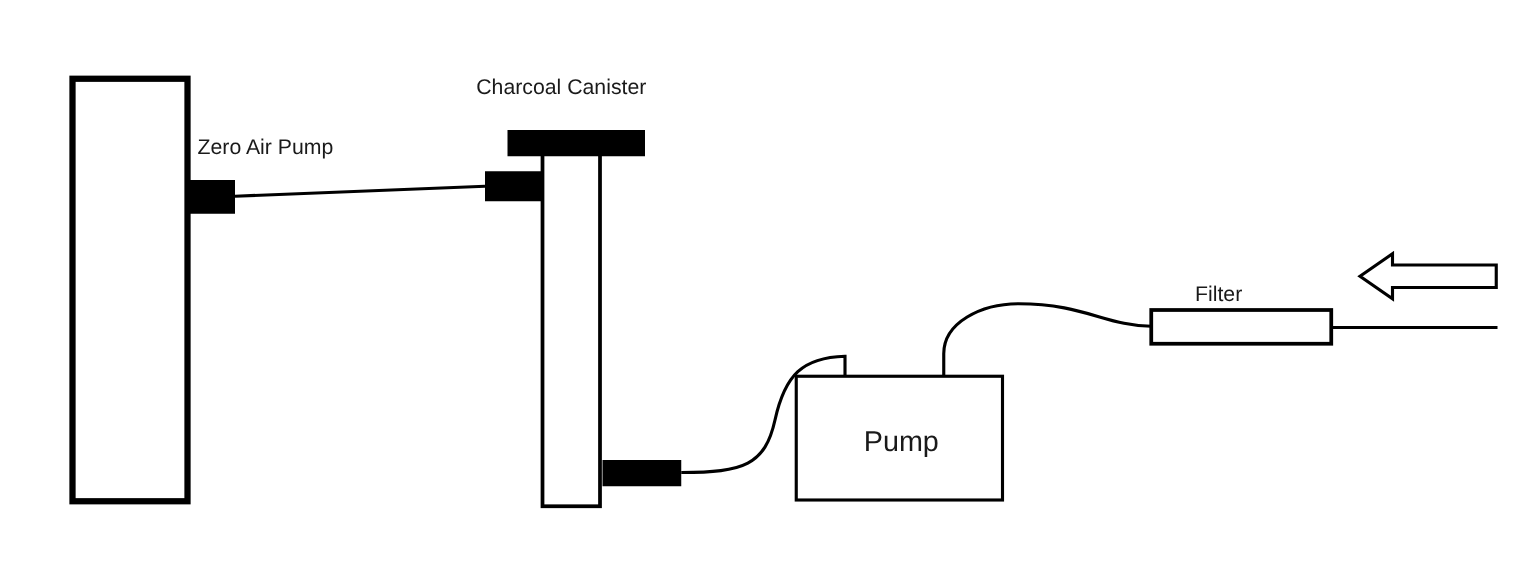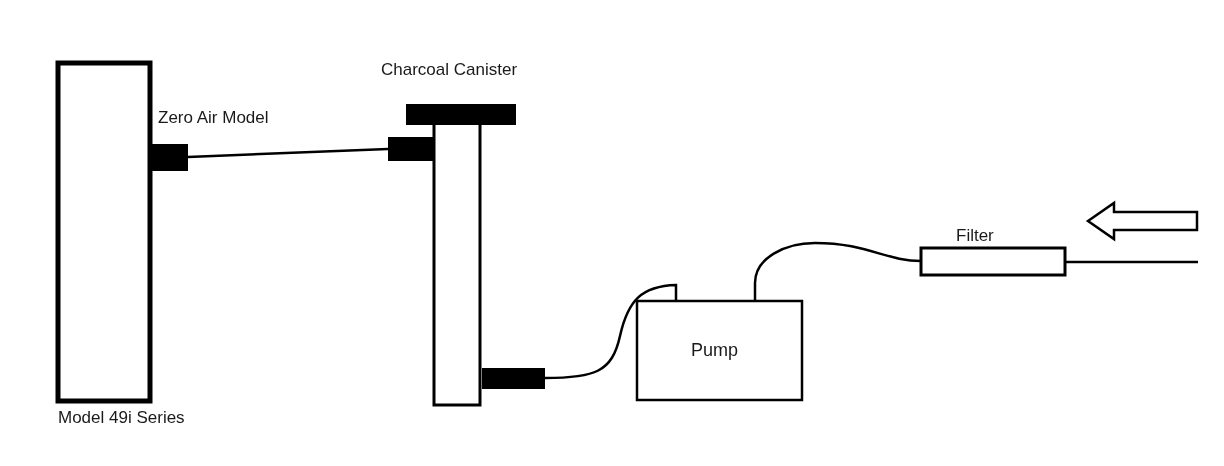--- a/index.html
+++ b/index.html
@@ -22,21 +22,21 @@
     left: 0;
   }
   .label {
     position: absolute;
     font-size: 17px;
     line-height: 1.2;
     white-space: nowrap;
     color: #1a1a1a;
   }
   .label.pump-label {
-    font-size: 18px;
+    font-size: 23px;
   }
 </style>
 </head>
 <body>
 
 <div class="canvas">
 
   <svg class="diagram-svg" width="1224" height="466" viewBox="0 0 1224 466" aria-hidden="true">
 
     <rect x="58" y="63" width="92" height="338" fill="#ffffff" stroke="#000000" stroke-width="5"></rect>
@@ -61,21 +61,20 @@
 
     <rect x="921" y="248" width="144" height="27" fill="#ffffff" stroke="#000000" stroke-width="3"></rect>
 
     <line x1="1065" y1="262" x2="1198" y2="262" stroke="#000000" stroke-width="2.5"></line>
 
     <polygon points="1088,221 1114,203 1114,212 1197,212 1197,230 1114,230 1114,239" fill="#ffffff" stroke="#000000" stroke-width="2.5" stroke-linejoin="miter"></polygon>
   </svg>
 
   <div class="label" style="left:381px; top:60px;">Charcoal Canister</div>
 
-  <div class="label" style="left:158px; top:108px;">Zero Air Model</div>
+  <div class="label" style="left:158px; top:108px;">Zero Air Pump</div>
 
-  <div class="label" style="left:58px; top:408px;">Model 49i Series</div>
 
   <div class="label pump-label" style="left:691px; top:340px;">Pump</div>
 
   <div class="label" style="left:956px; top:208px;margin-top:18px;">Filter</div>
 
 </div>
 
 </body></html>

